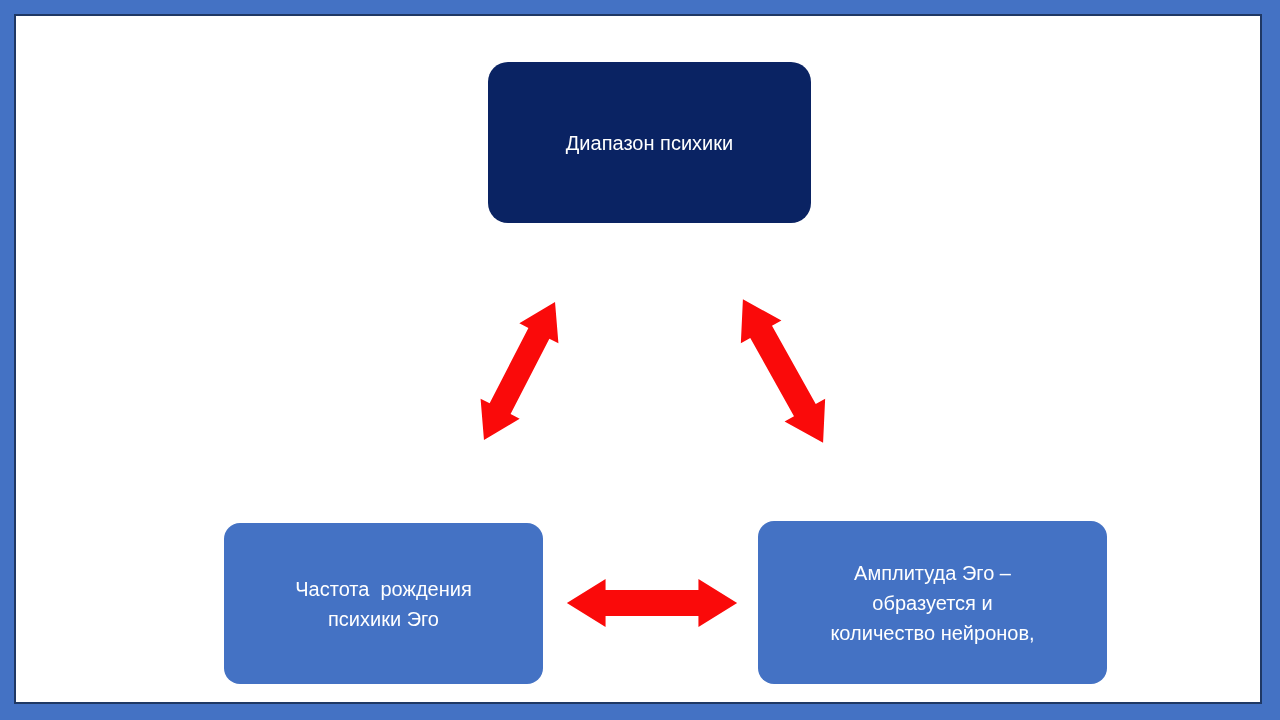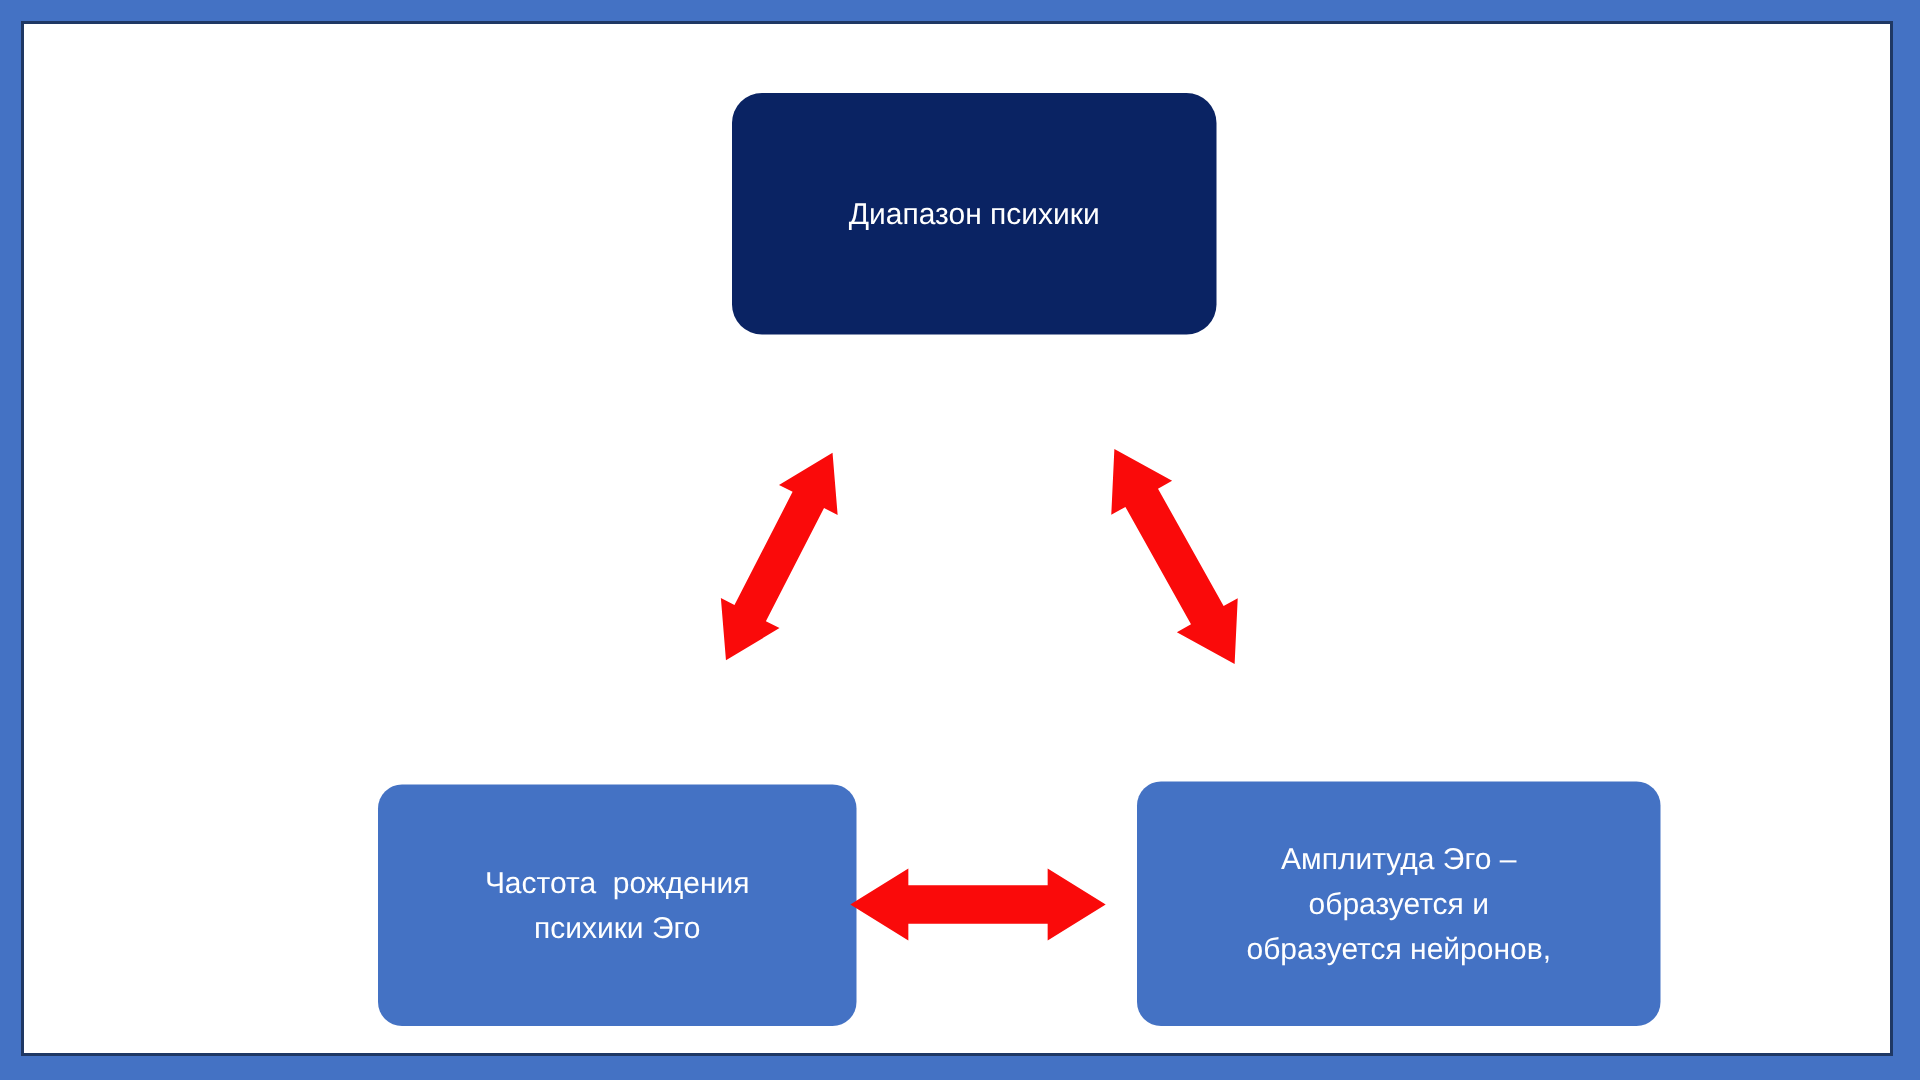--- a/index.html
+++ b/index.html
@@ -47,21 +47,20 @@
     text-align: center;
   }
 
   .node-bottom-left {
     left: 208px;
     top: 507px;
     width: 319px;
     height: 161px;
     border-radius: 16px;
     background: var(--bottom-box-fill, #4472C4);
-    margin-left: 28px;
   }
 
   .node-bottom-right {
     left: 742px;
     top: 505px;
     width: 349px;
     height: 163px;
     border-radius: 16px;
     background: var(--bottom-box-fill, #4472C4);
   }
@@ -101,21 +100,21 @@
     </div>
 
     <div class="node node-bottom-left">
       <div class="line">Частота  рождения</div>
       <div class="line">психики Эго</div>
     </div>
 
     <div class="node node-bottom-right">
       <div class="line">Амплитуда Эго –</div>
       <div class="line">образуется и</div>
-      <div class="line">образуется нейронов,</div>
+      <div class="line">количество нейронов,</div>
     </div>
 
     <div class="arrow arrow-left-diagonal">
       <svg width="157" height="58" viewBox="0 0 200 60" aria-hidden="true">
         <path fill="currentColor" d="M1,30 L46,2 L46,15 L154,15 L154,2 L199,30 L154,58 L154,45 L46,45 L46,58 Z"></path>
       </svg>
     </div>
 
     <div class="arrow arrow-right-diagonal">
       <svg width="166" height="58" viewBox="0 0 200 60" aria-hidden="true">

